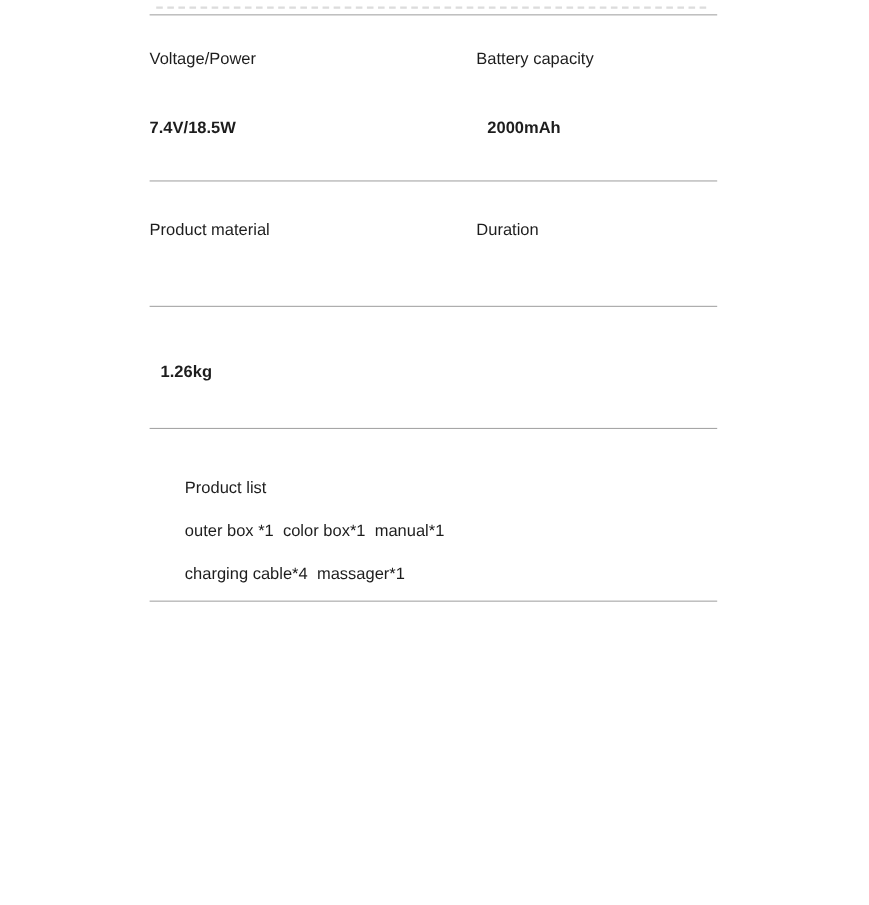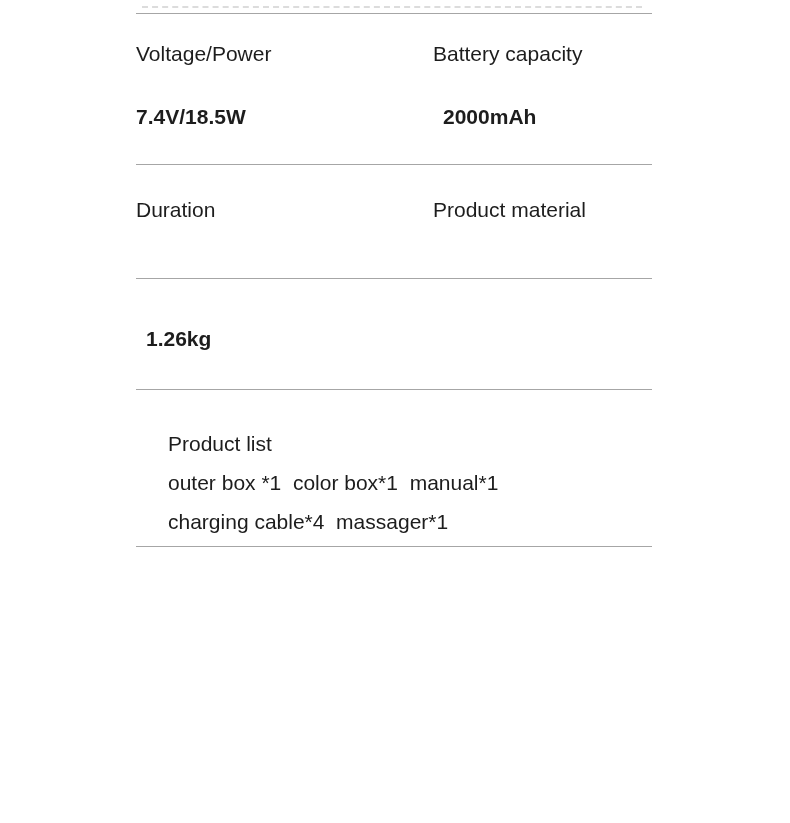--- a/index.html
+++ b/index.html
@@ -12,21 +12,21 @@
     height: 823px;
     font-family: "Liberation Sans", "DejaVu Sans", sans-serif;
     color: #1d1d1d;
     overflow: hidden;
   }
   .panel {
     position: relative;
     margin-left: 136px;
     width: 516px;
     padding-top: 13px;
-    font-size: 21px;
+    font-size: 15px;
     line-height: 39px;
   }
   .dashed-top {
     position: absolute;
     top: 6px;
     left: 6px;
     width: 500px;
     border-top: 2px dashed #dcdcdc;
   }
   .rule {
@@ -88,22 +88,22 @@
     <div class="row gap-lg">
       <span class="cell bold">7.4V/18.5W</span>
       <span class="cell bold indent">2000mAh</span>
     </div>
   </section>
 
   <hr class="rule">
 
   <section class="sec-material">
     <div class="row">
+      <span class="cell">Product material</span>
       <span class="cell">Duration</span>
-      <span class="cell">Product material</span>
     </div>
   </section>
 
   <hr class="rule">
 
   <section class="sec-charging">
     <div class="row">
     </div>
     <div class="row gap-md">
       <span class="cell bold indent">1.26kg</span>

